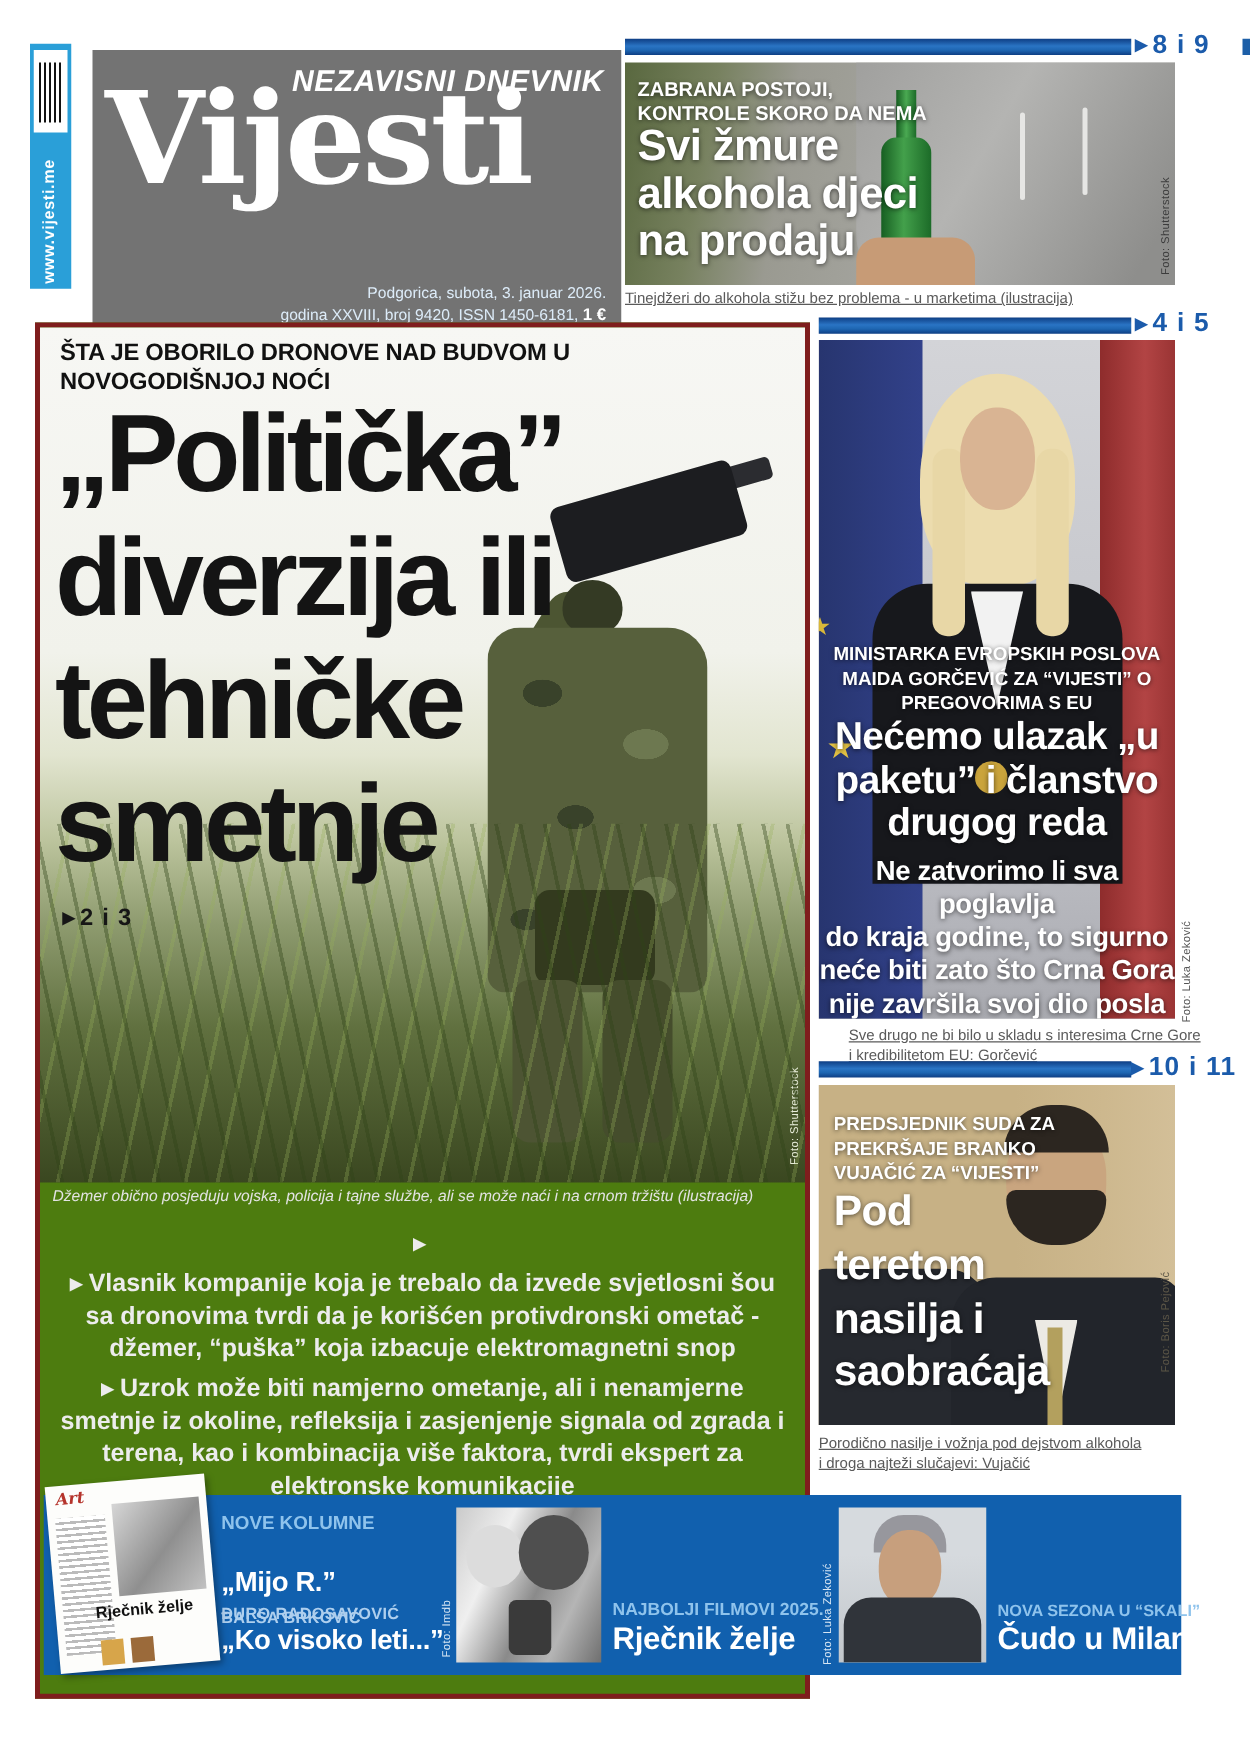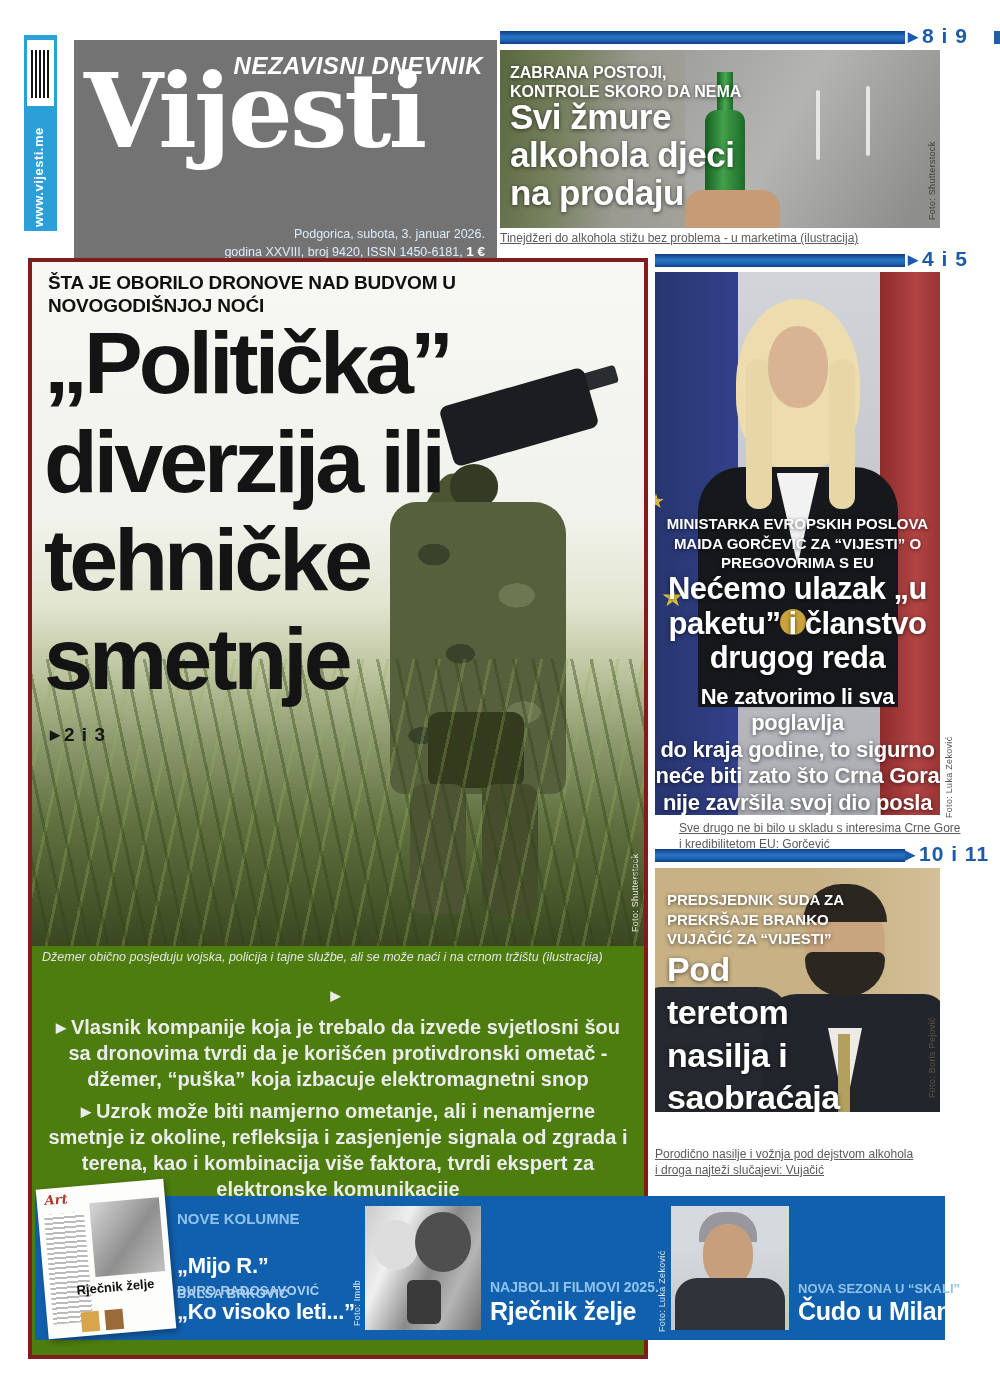--- a/index.html
+++ b/index.html
@@ -107,21 +107,21 @@
   .eu-brooch{position:absolute;left:44%;top:62%;width:26px;height:26px;background:#caa43c;border-radius:50%;}
   .eu-kicker{position:absolute;left:0;top:242px;width:100%;text-align:center;color:#fff;
              font-weight:800;font-size:15px;line-height:1.3;}
   .eu-head{position:absolute;left:0;top:300px;width:100%;text-align:center;color:#fff;
            font-weight:800;font-size:31px;line-height:1.12;letter-spacing:-.5px;}
   .eu-sub{position:absolute;left:0;top:412px;width:100%;text-align:center;color:#fff;
           font-weight:800;font-size:22px;line-height:1.2;letter-spacing:-.3px;}
   .eu-caption{left:655px;top:821px;margin-left:24px;}
 
   
-  .ct-photo{position:absolute;left:655px;top:868px;width:285px;height:244px;overflow:hidden;
+  .ct-photo{position:absolute;left:655px;top:868px;width:285px;height:272px;overflow:hidden;
             background:linear-gradient(90deg,#c7b185 0 55%,#cdb88e 80%,#d3bf98 100%);}
   .ct-chair{position:absolute;left:-14px;bottom:0;width:150px;height:125px;background:#26292f;border-radius:20px 34px 0 0;}
   .ct-suit{position:absolute;right:-6px;bottom:0;width:185px;height:118px;background:#22252b;border-radius:36px 22px 0 0;}
   .ct-shirt{position:absolute;right:78px;bottom:0;width:34px;height:84px;background:#eceae4;
             clip-path:polygon(0 0,100% 0,50% 100%);}
   .ct-tie{position:absolute;right:90px;bottom:0;width:12px;height:78px;background:#b3a05e;}
   .ct-head{position:absolute;right:55px;top:28px;width:80px;height:96px;background:#c9a57f;border-radius:46%;}
   .ct-hair{position:absolute;right:53px;top:16px;width:84px;height:38px;background:#2c2620;border-radius:40px 40px 0 0;}
   .ct-beard{position:absolute;right:55px;top:84px;width:80px;height:44px;background:#2c2620;border-radius:8px 8px 38px 38px;}
   .ct-kicker{position:absolute;left:12px;top:22px;color:#fff;font-weight:800;font-size:15px;line-height:1.3;}

